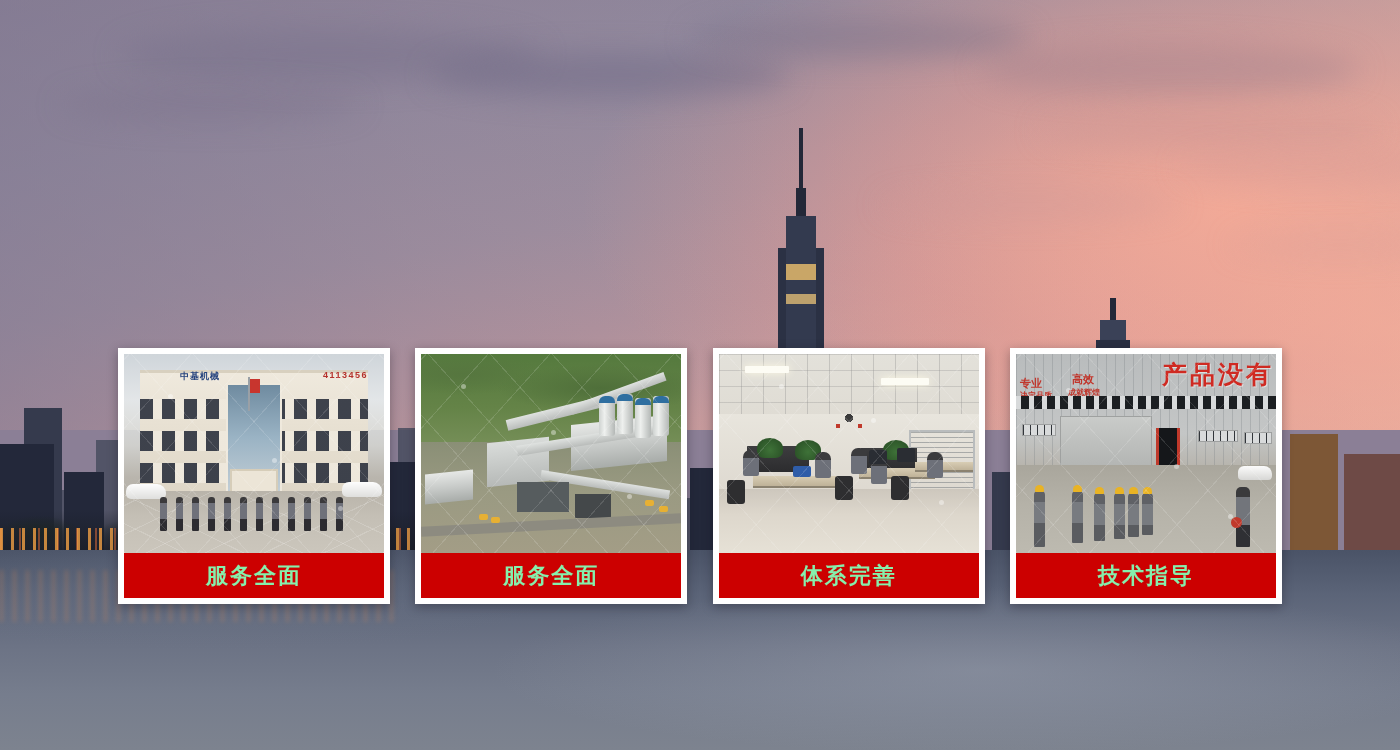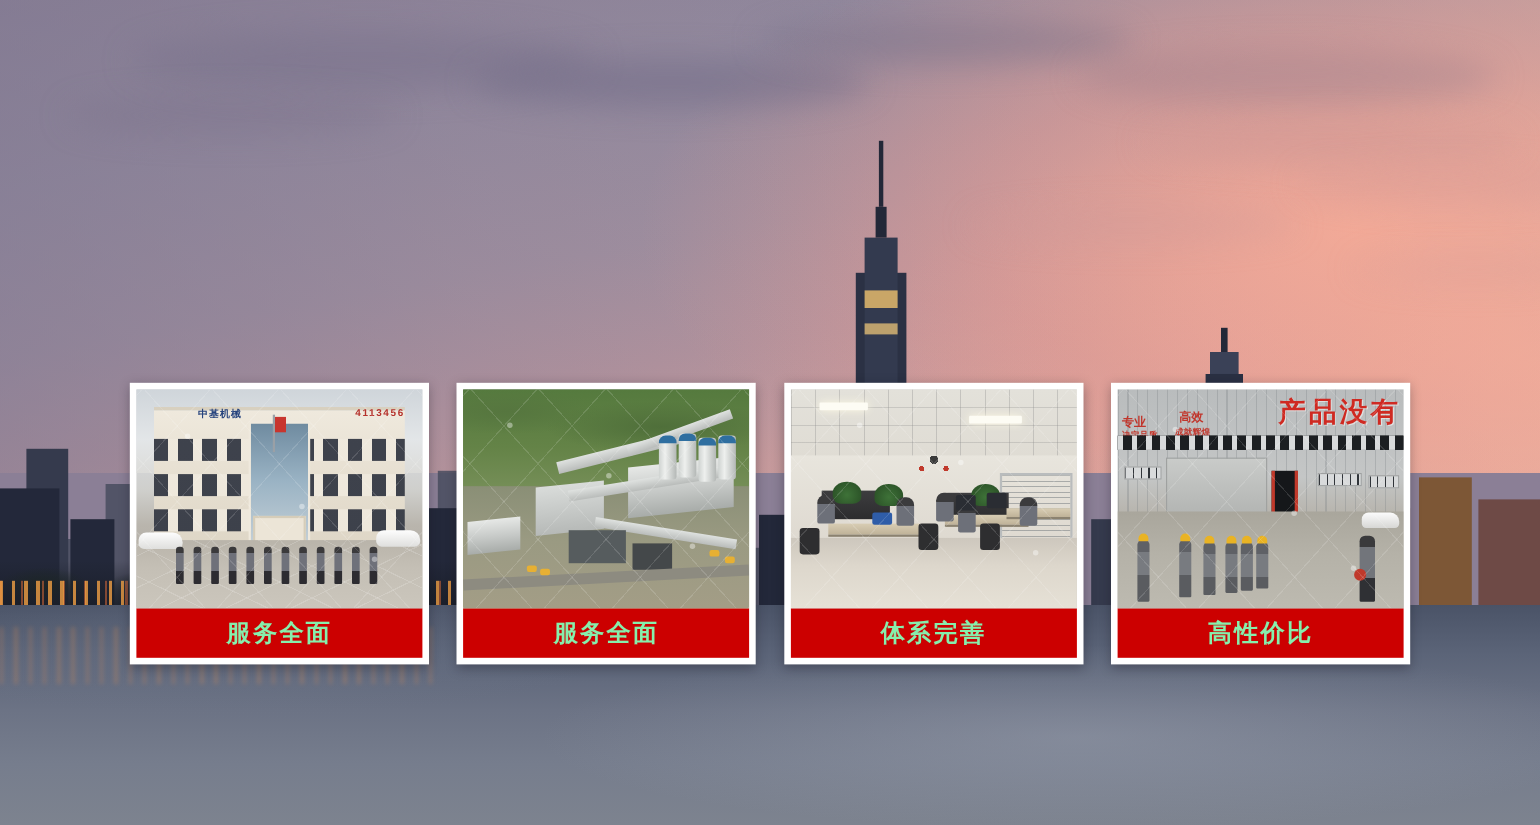--- a/index.html
+++ b/index.html
@@ -606,17 +606,17 @@
         <div class="worker" style="left:78px;  bottom:12px; height:48px;"></div>
         <div class="worker" style="left:98px;  bottom:14px; height:46px;"></div>
         <div class="worker" style="left:112px; bottom:16px; height:44px;"></div>
         <div class="worker" style="left:126px; bottom:18px; height:42px;"></div>
         <div class="boss"></div>
         <div class="wm"></div>
         <div class="wm-dot" style="left:50px; top:34px;"></div>
         <div class="wm-dot" style="left:158px; top:110px;"></div>
         <div class="wm-dot" style="left:212px; top:160px;"></div>
       </div>
-      <div class="card-label">高性价比</div>
+      <div class="card-label">技术指导</div>
     </div>
 
   </div>
 </div>
 
 </body></html>

